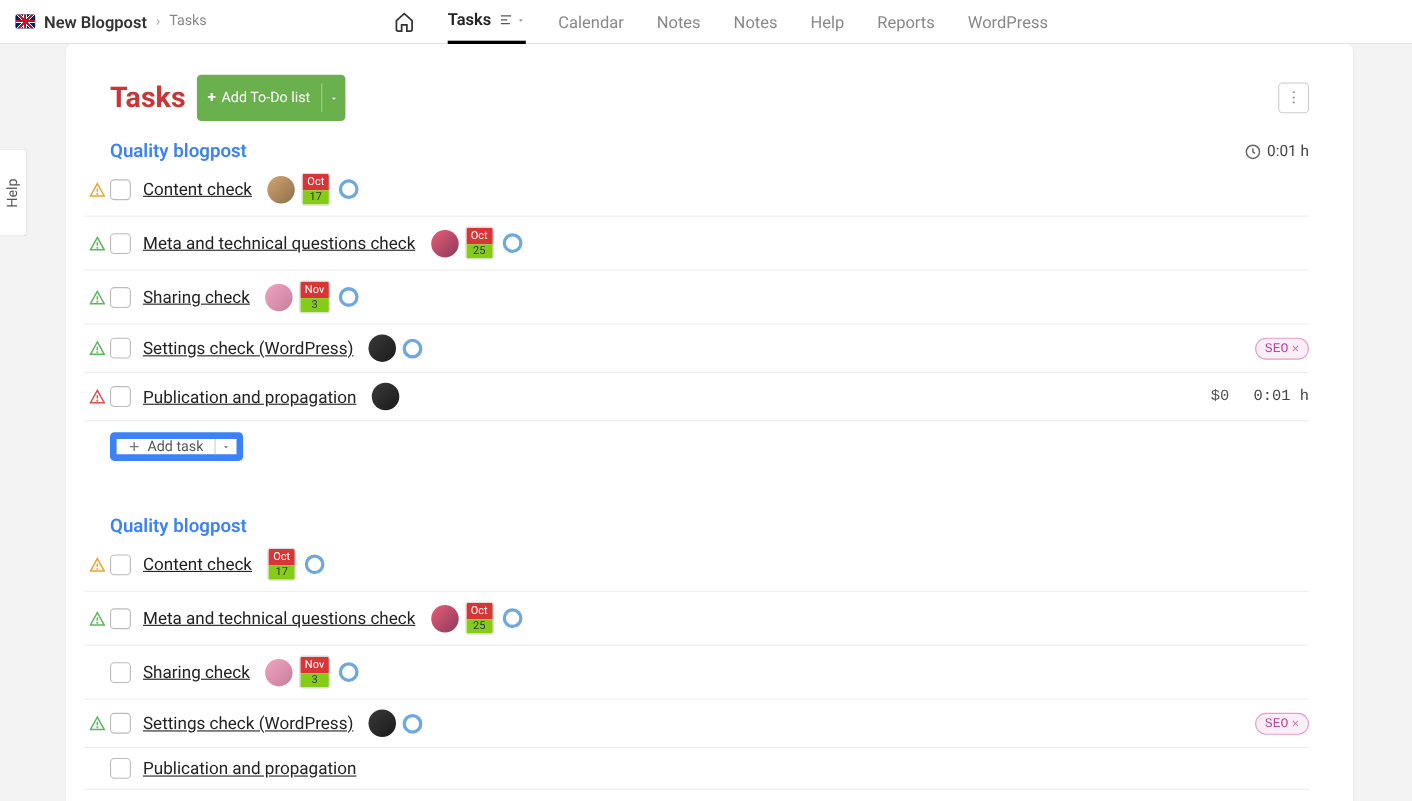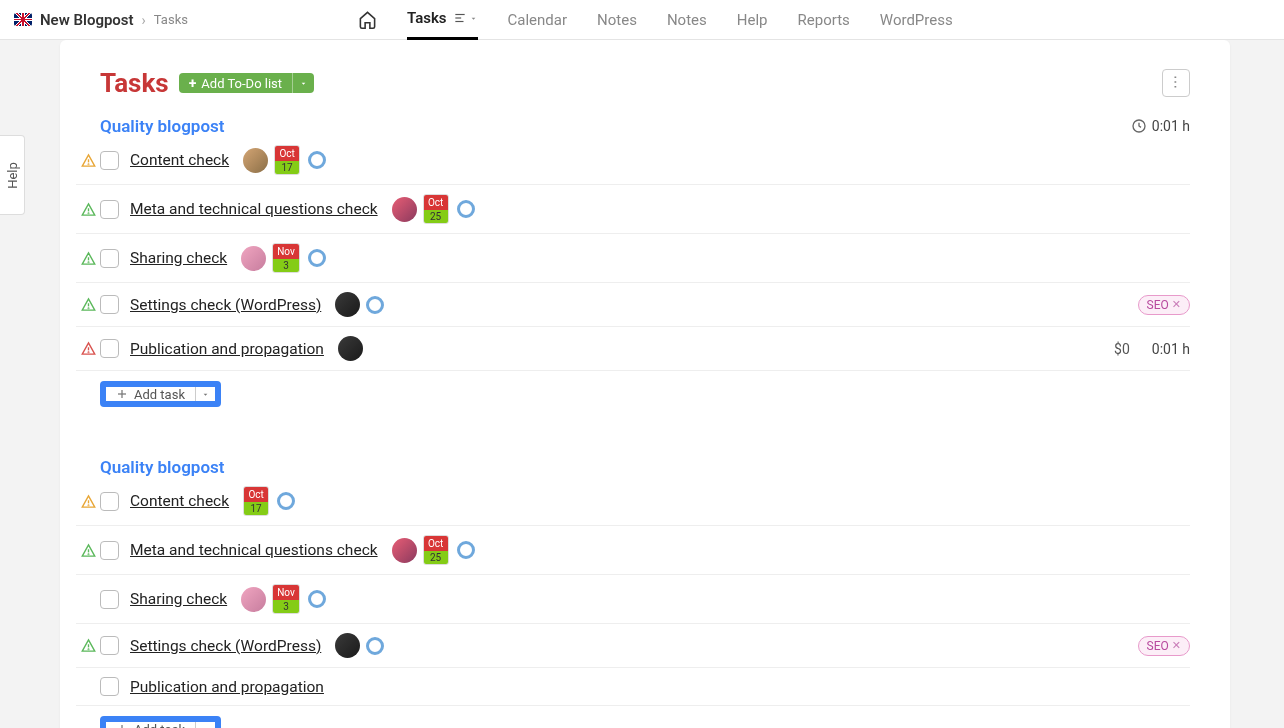--- a/index.html
+++ b/index.html
@@ -104,21 +104,21 @@
   box-shadow: 0 1px 3px rgba(0,0,0,0.05);
   width: 1170px;
 }
 .title-row { display: flex; align-items: center; gap: 10px; }
 .page-title { font-size: 26px; font-weight: 700; color: #c73737; }
 .add-list-btn {
   display: inline-flex; align-items: center;
   background: #6ab04c;
   color: #fff;
   border-radius: 4px;
-  height: 20px;
+  height: 42px;
   font-size: 13px;
   cursor: pointer;
   overflow: hidden;
 }
 .add-list-btn .main { display: flex; align-items: center; gap: 5px; padding: 0 10px; }
 .add-list-btn .caret-part {
   border-left: 1px solid rgba(255,255,255,0.4);
   width: 22px; height: 26px;
   display: flex; align-items: center; justify-content: center;
 }
@@ -185,21 +185,21 @@
 }
 .date-badge .m { background: #d83636; color: #fff; padding: 2px 4px; font-weight: 400; width: 100%; text-align: center; }
 .date-badge .d { background: #84cc16; color: #333; padding: 1px 4px; width: 100%; text-align: center; }
 .ring {
   width: 18px; height: 18px;
   border: 3px solid #6fa8dc;
   border-radius: 50%;
   display: inline-block;
 }
 
-.task-meta-right { margin-left: auto; display: flex; align-items: flex-start; gap: 22px; }
+.task-meta-right { margin-left: auto; display: flex; align-items: flex-start; gap: 22px; font-family: Liberation Mono, monospace; }
 .badge {
   display: inline-flex; align-items: center; gap: 3px;
   border: 1px solid #e89acb;
   background: #fceef7;
   color: #b84a9e;
   font-size: 12px;
   padding: 2px 8px;
   border-radius: 12px;
 }
 .badge .x { font-size: 11px; cursor: pointer; color: #c97db8; }

